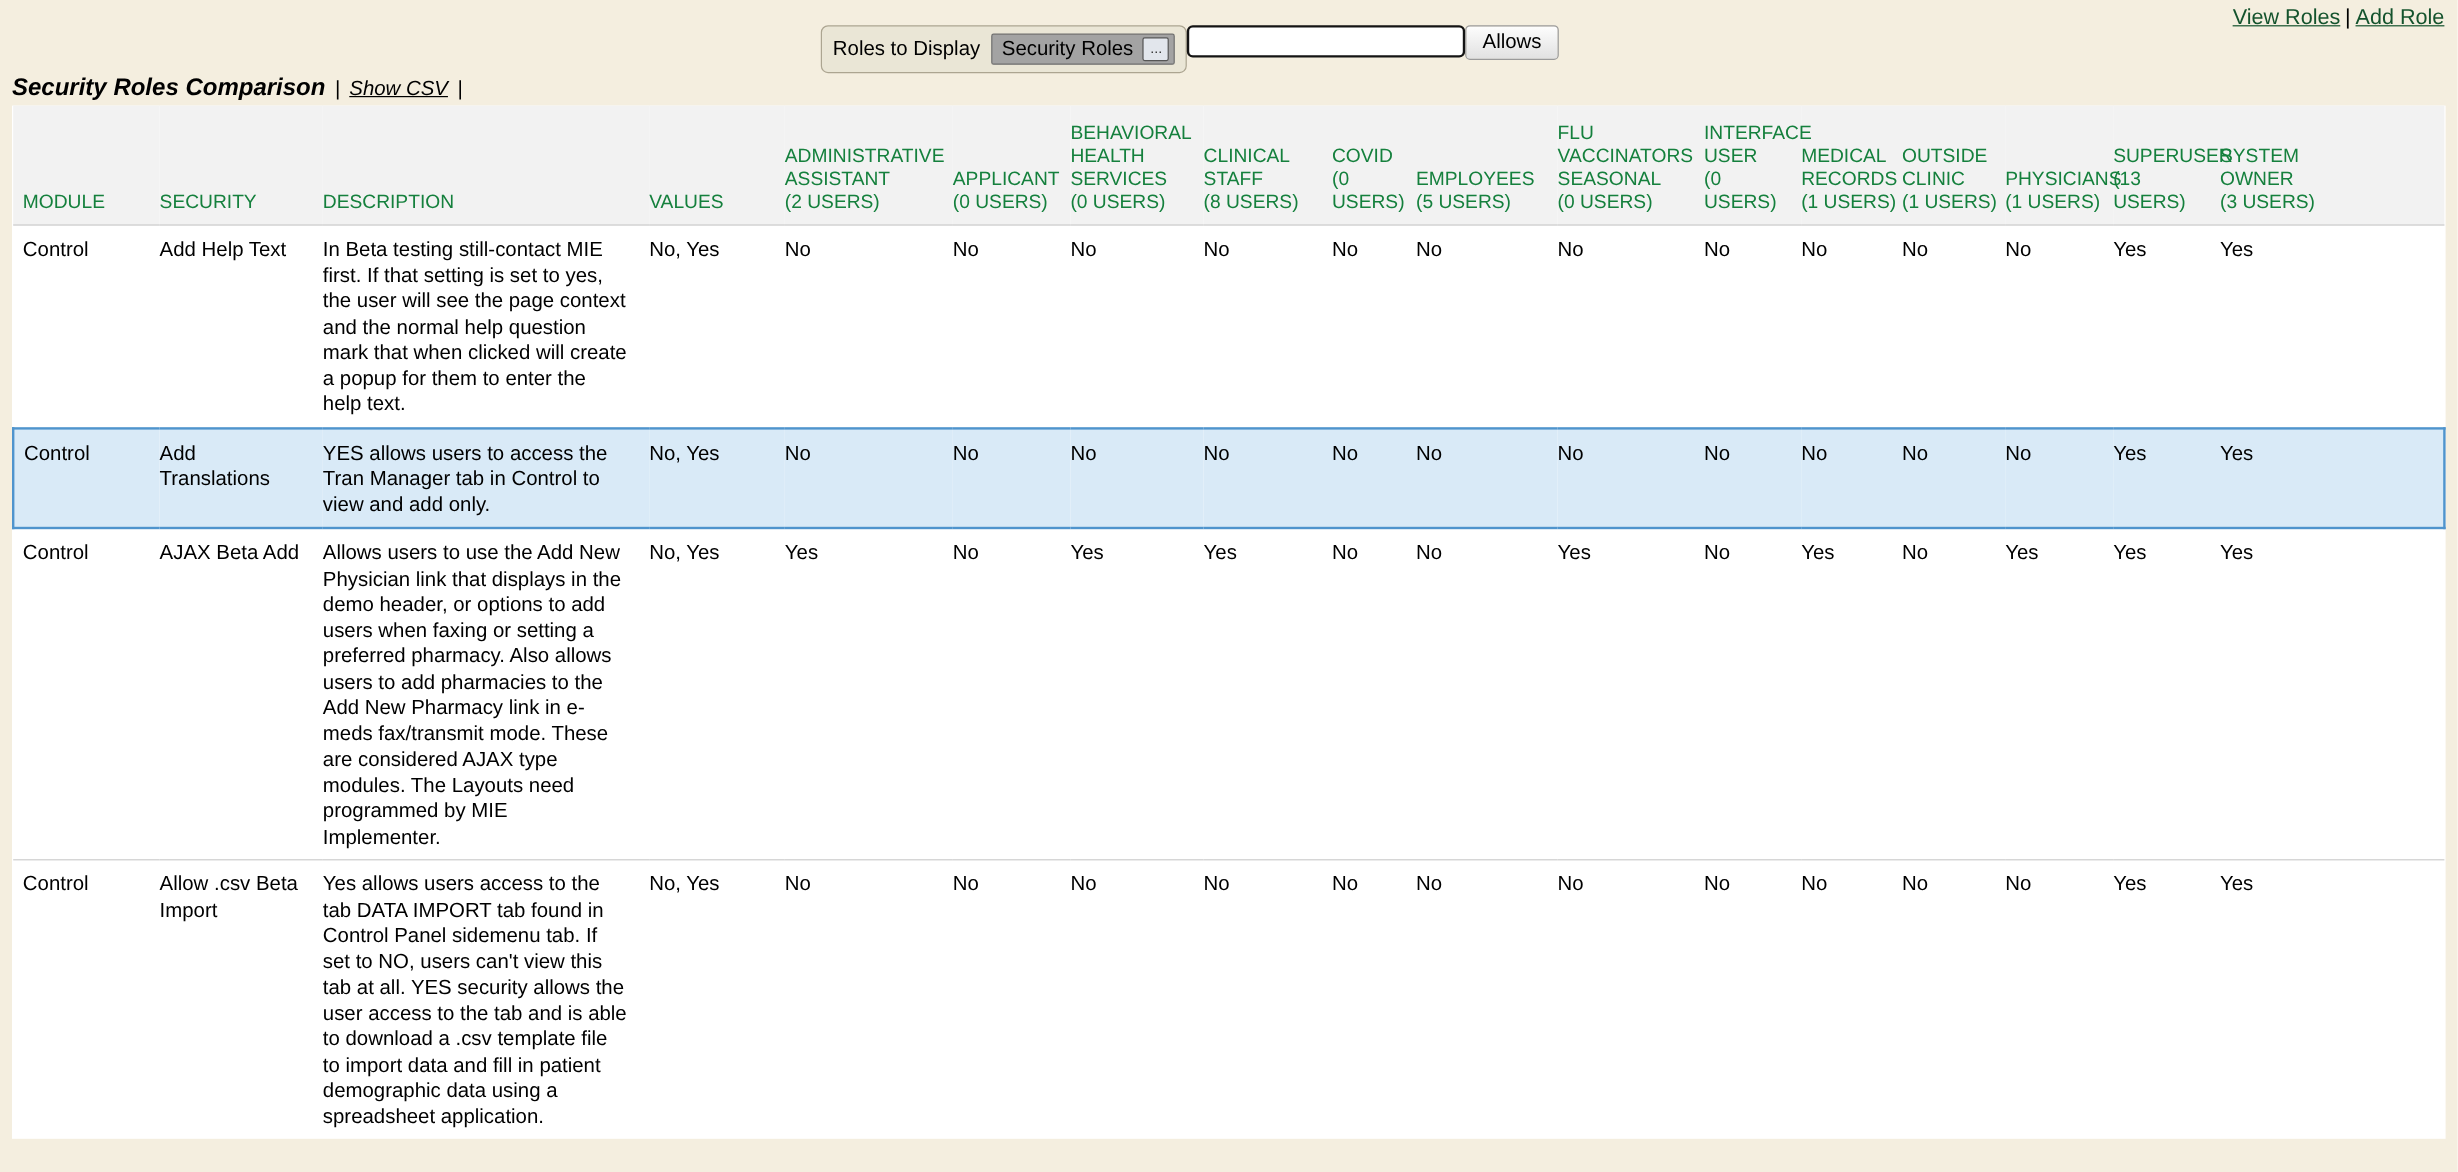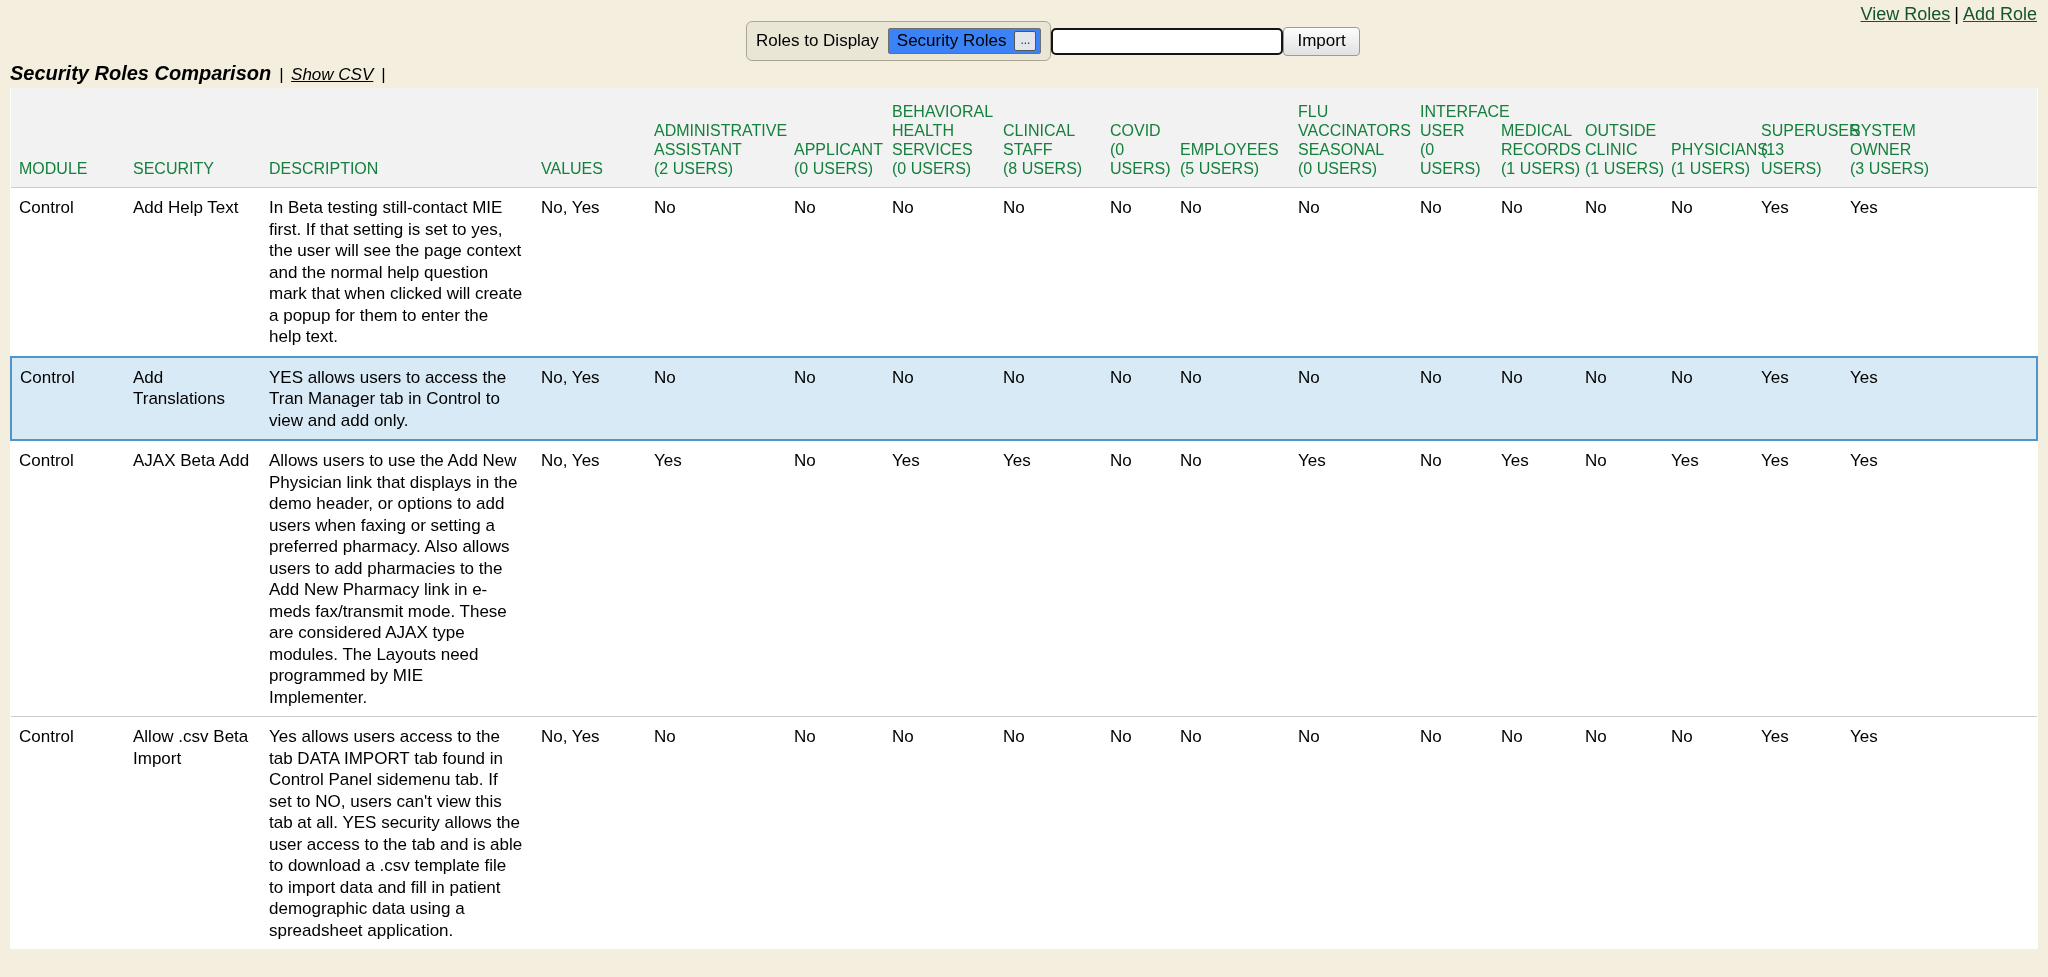--- a/index.html
+++ b/index.html
@@ -18,40 +18,40 @@
     top: 4px;
     right: 11px;
     font-size: 18px;
   }
   .top-links a { color: #14532d; text-decoration: underline; cursor: pointer; }
   .top-links .sep { text-decoration: none; padding: 0 4px; }
 
   
   .toolbar {
     position: absolute;
-    left: 746px;
+    left: 684px;
     top: 21px;
     display: flex;
-    align-items: center;
+    align-items: flex-start;
   }
   .roles-box {
     display: flex;
     align-items: center;
     gap: 9px;
     background: #eae6d6;
     border: 1px solid #aca591;
     border-radius: 6px;
     padding: 6px 9px;
     font-size: 17px;
   }
   .roles-field {
     display: flex;
     align-items: center;
     gap: 8px;
-    background: #3b82f6;
+    background: #a3a3a3;
     border: 1px solid #6f6f6f;
     border-radius: 2px;
     padding: 2px 4px 2px 8px;
     font-size: 17px;
     cursor: pointer;
   }
   .ellipsis-btn {
     background: #e2e6ec;
     border: 1px solid #555;
     border-radius: 2px;
@@ -145,21 +145,21 @@
 
 <div class="toolbar">
   <div class="roles-box">
     <span>Roles to Display</span>
     <span class="roles-field">
       <span>Security Roles</span>
       <button class="ellipsis-btn">...</button>
     </span>
   </div>
   <input class="search-input" value="" style="">
-  <button class="search-btn">Import</button>
+  <button class="search-btn">Allows</button>
 </div>
 
 <div class="heading">
   <span class="title">Security Roles Comparison</span>
   <span class="sep">|</span>
   <a>Show CSV</a>
   <span class="sep">|</span>
 </div>
 
 <div class="table-wrap">

